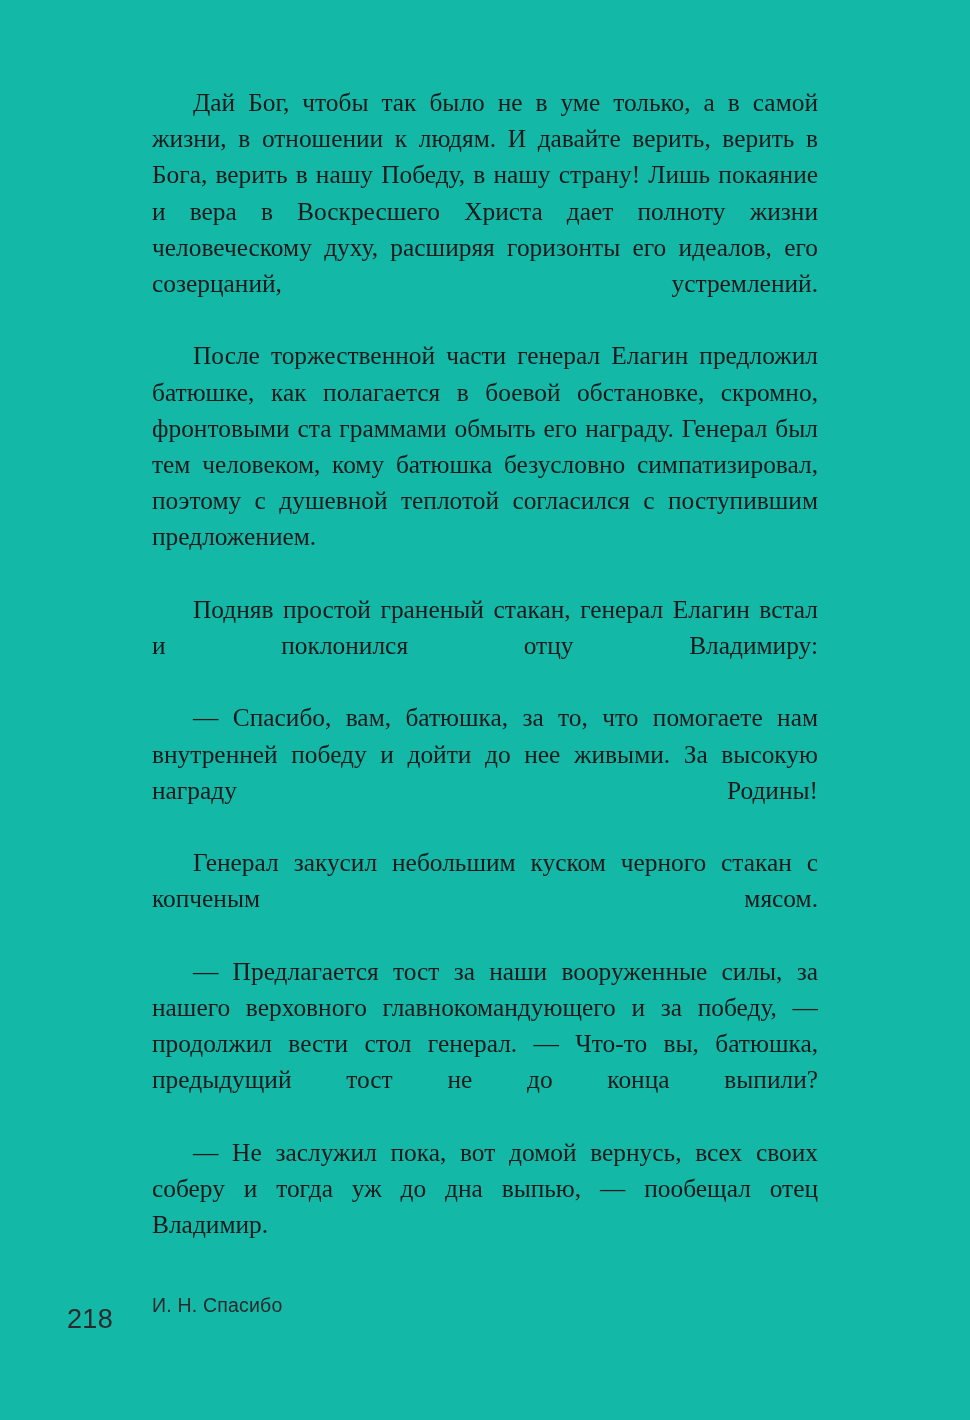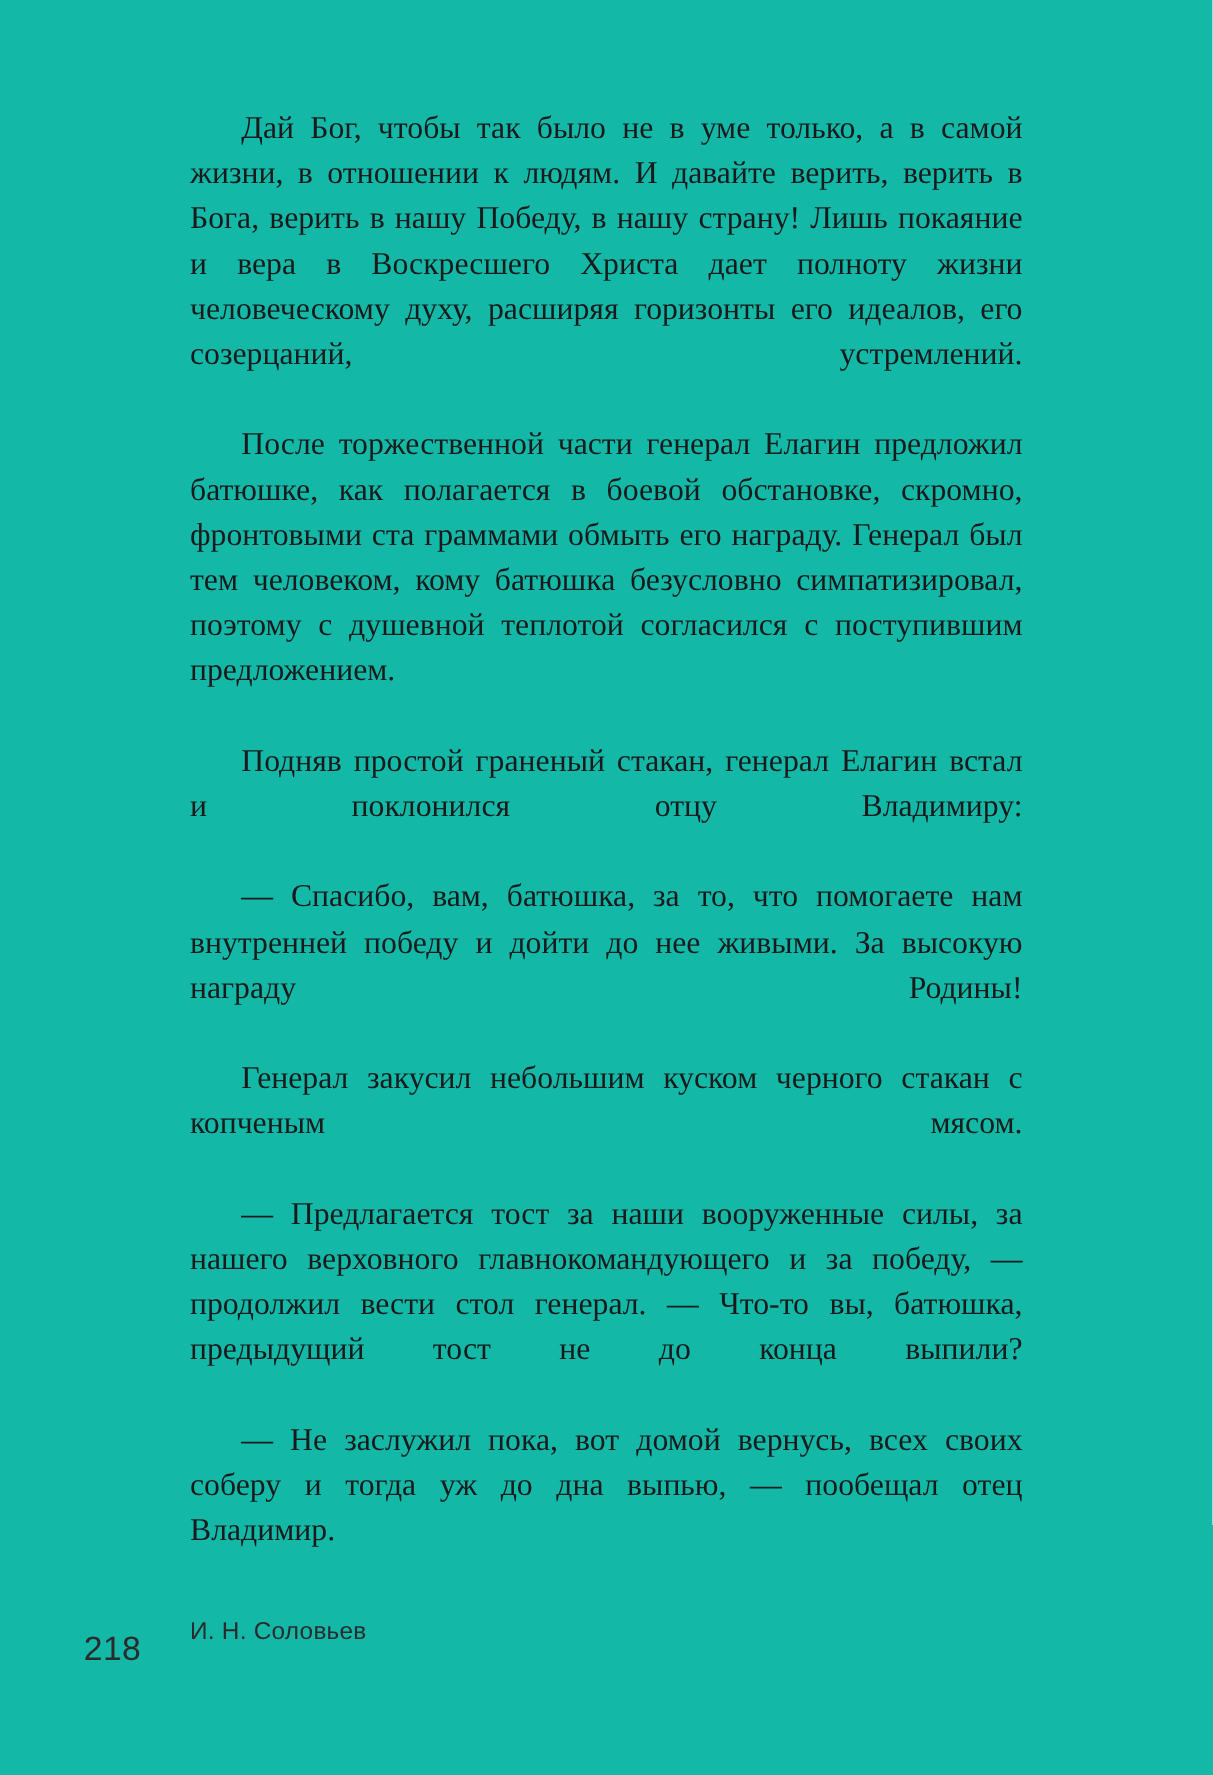--- a/index.html
+++ b/index.html
@@ -90,16 +90,16 @@
     <p class="para">Подняв простой граненый стакан, генерал Елагин встал и поклонился отцу Владимиру:</p>
     <p class="para">— Спасибо, вам, батюшка, за то, что помогаете нам внутренней победу и дойти до нее живыми. За высокую награду Родины!</p>
     <p class="para">Генерал закусил небольшим куском черного стакан с копченым мясом.</p>
     <p class="para">— Предлагается тост за наши вооруженные силы, за нашего верховного главнокомандующего и за победу, — продолжил вести стол генерал. — Что-то вы, батюшка, предыдущий тост не до конца выпили?</p>
     <p class="para">— Не заслужил пока, вот домой вернусь, всех своих соберу и тогда уж до дна выпью, — пообещал отец Владимир.</p>
 
   </div>
 
   <div class="footer">
     <div class="folio">218</div>
-    <div class="runhead">И. Н. Соловьев</div>
+    <div class="runhead">И. Н. Спасибо</div>
   </div>
 
 </div>
 
 </body></html>

